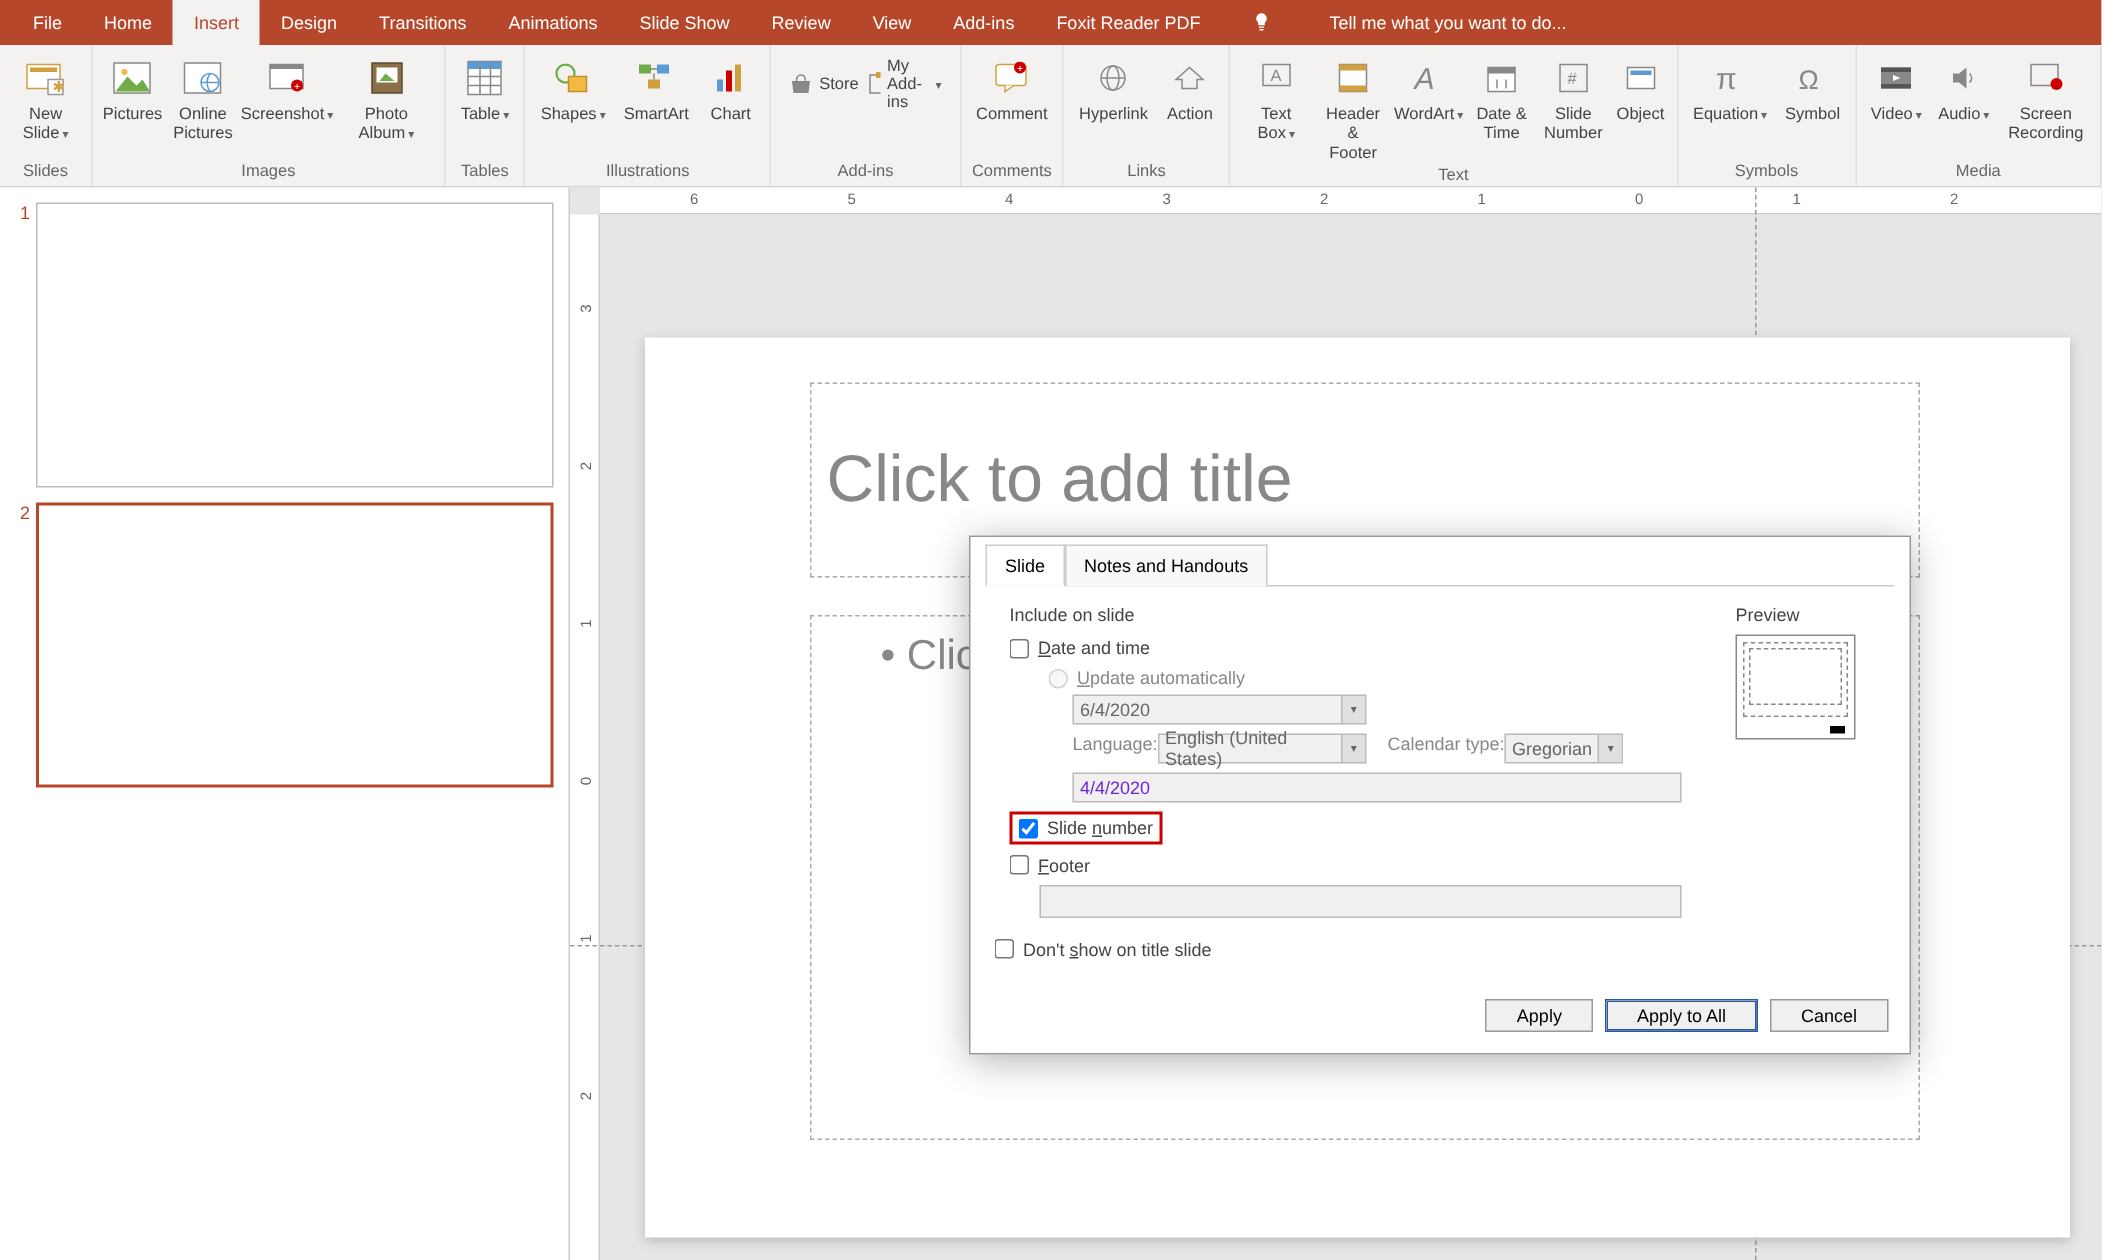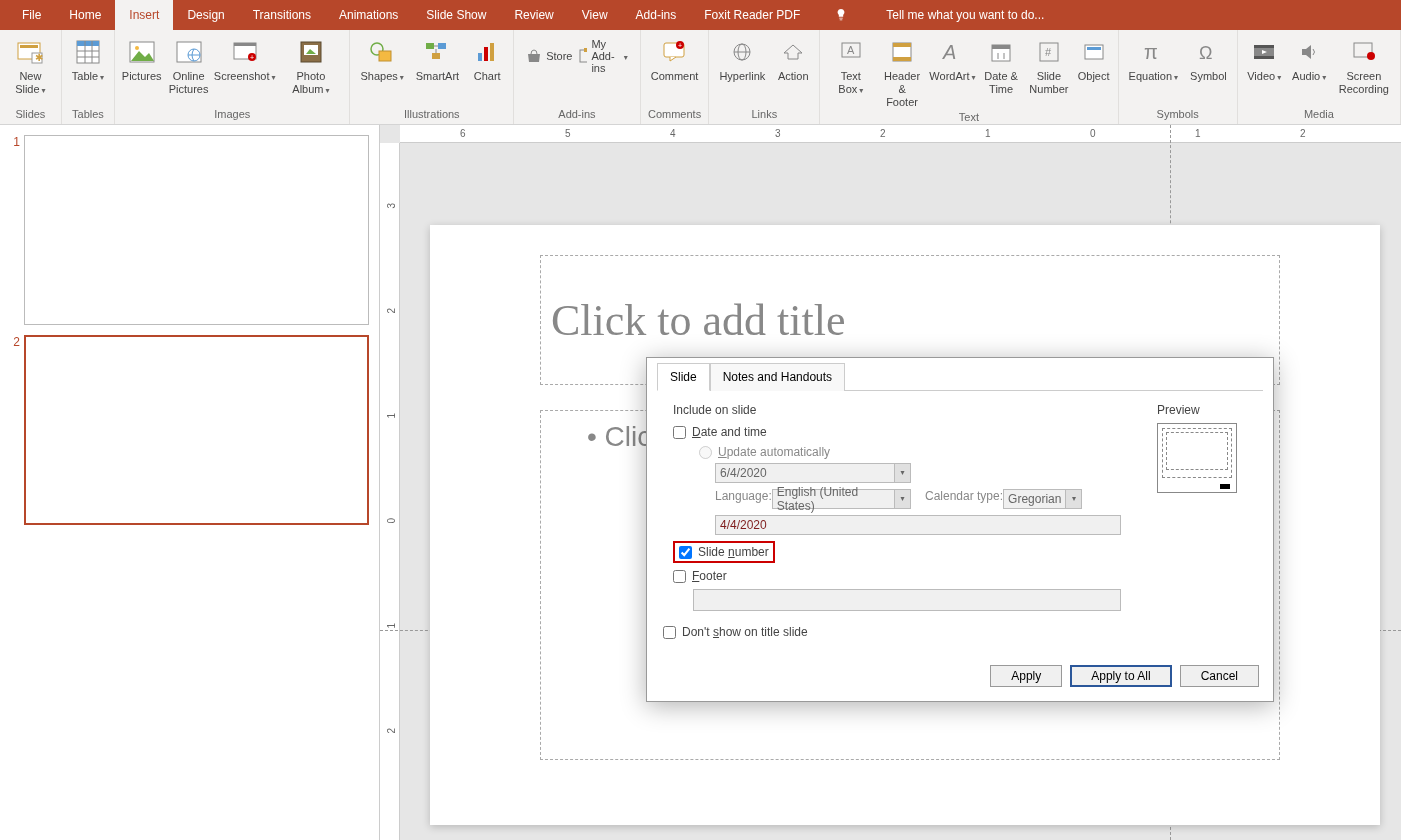--- a/index.html
+++ b/index.html
@@ -33,21 +33,21 @@
 .thumb { flex: 1; height: 190px; background: #fff; border: 1px solid #bbb; }
 .thumb.sel { border: 2px solid #b7472a; }
 
 .canvas-area { flex: 1; position: relative; background: #e6e6e6; }
 .hruler { position: absolute; top: 0; left: 20px; right: 0; height: 18px; background: #fff; border-bottom: 1px solid #ccc; font-size: 10px; color: #666; display: flex; align-items: center; }
 .hruler span { position: absolute; }
 .vruler { position: absolute; top: 18px; left: 0; width: 20px; bottom: 0; background: #fff; border-right: 1px solid #ccc; font-size: 10px; color: #666; }
 .vruler span { position: absolute; left: 6px; writing-mode: vertical-rl; transform: rotate(180deg); }
 .slide { position: absolute; left: 50px; top: 100px; width: 950px; height: 600px; background: #fff; box-shadow: 0 2px 8px rgba(0,0,0,0.2); }
 .title-ph { position: absolute; left: 110px; top: 30px; width: 740px; height: 130px; border: 1px dashed #aaa; display: flex; align-items: center; padding: 0 10px; cursor: text; }
-.title-ph span { font-size: 44px; color: #888; font-family: Liberation Serif, serif; }
+.title-ph span { font-size: 44px; color: #888; font-family: Liberation Sans, sans-serif; }
 .content-ph { position: absolute; left: 110px; top: 185px; width: 740px; height: 350px; border: 1px dashed #aaa; padding: 10px 20px; cursor: text; }
 .content-ph span { font-size: 28px; color: #888; margin-left: 26px; }
 .guide-h { position: absolute; left: 0; right: 0; border-top: 1px dashed #999; }
 .guide-v { position: absolute; top: 0; bottom: 0; border-left: 1px dashed #999; }
 
 
 .dialog { position: absolute; left: 646px; top: 357px; width: 628px; background: #fff; border: 1px solid #999; box-shadow: 0 4px 24px rgba(0,0,0,0.3); }
 .dlg-title { display: flex; align-items: center; justify-content: space-between; padding: 6px 8px 4px 12px; font-size: 12px; color: #444; }
 .dlg-title-icons { display: flex; gap: 18px; }
 .dlg-title-icons span { cursor: pointer; font-size: 14px; color: #666; }
@@ -60,21 +60,21 @@
 .chk-row { display: flex; align-items: center; font-size: 12px; color: #444; margin-bottom: 6px; }
 .chk-row input { margin-right: 6px; }
 .radio-row { display: flex; align-items: center; font-size: 12px; color: #888; margin-left: 26px; margin-bottom: 4px; }
 .radio-row input { margin-right: 6px; }
 .field-row { margin-left: 42px; margin-bottom: 6px; display: flex; gap: 14px; }
 .field { display: flex; flex-direction: row; }
 .field label { font-size: 12px; color: #888; margin-bottom: 2px; }
 .combo { display: flex; align-items: center; background: #f0f0f0; border: 1px solid #bbb; font-size: 12px; color: #666; height: 20px; }
 .combo span:first-child { flex: 1; padding: 0 4px; }
 .combo-btn { width: 16px; text-align: center; background: #e0e0e0; border-left: 1px solid #bbb; font-size: 8px; line-height: 18px; }
-.txt { background: #f0f0f0; border: 1px solid #bbb; font-size: 12px; color: #7f1d1d; height: 20px; padding: 0 4px; display: flex; align-items: center; }
+.txt { background: #f0f0f0; border: 1px solid #bbb; font-size: 12px; color: #6d28d9; height: 20px; padding: 0 4px; display: flex; align-items: center; }
 .highlight-red { border: 2px solid #c00; padding: 2px 4px; display: inline-flex; align-items: center; }
 .dlg-right { width: 100px; }
 .preview-title { font-size: 12px; color: #444; margin-bottom: 6px; }
 .preview-box { width: 80px; height: 70px; border: 1px solid #888; padding: 4px; position: relative; }
 .preview-inner { border: 1px dashed #888; width: 100%; height: 50px; }
 .preview-inner2 { border: 1px dashed #888; width: 90%; height: 38px; margin: 3px auto 0 auto; }
 .preview-pg { position: absolute; bottom: 3px; right: 6px; width: 10px; height: 5px; background: #000; }
 .dlg-buttons { display: flex; justify-content: flex-end; gap: 8px; padding: 10px 14px 14px 14px; }
 .dlg-btn { font-size: 12px; padding: 3px 20px; border: 1px solid #999; background: #f0f0f0; cursor: pointer; }
 .dlg-btn.default { border: 1px solid #2b579a; box-shadow: 0 0 0 1px #2b579a inset; }
@@ -118,82 +118,82 @@
           </div>
         <div class="btn-label"><span>New Slide</span><span class="drop"></span></div>
       </div>
     </div>
     <div class="group-label">Slides</div>
   </div>
 
   <div class="group">
     <div class="group-items">
       <div class="btn">
+          <div class="btn-icon">
+            <svg width="26" height="22">
+              <rect x="1" y="1" width="24" height="20" fill="#fff" stroke="#888"></rect>
+              <circle cx="8" cy="7" r="2" fill="#f4b942"></circle>
+              <path d="M2 20 L10 10 L16 16 L20 12 L25 20 Z" fill="#70ad47"></path>
+            </svg>
+          </div>
+          <div class="btn-label">Pictures</div>
+        </div>
+      <div class="btn">
+          <div class="btn-icon">
+            <svg width="26" height="22">
+              <rect x="1" y="1" width="24" height="20" fill="#fff" stroke="#888"></rect>
+              <circle cx="18" cy="14" r="6" fill="none" stroke="#5b9bd5"></circle>
+              <line x1="12" y1="14" x2="24" y2="14" stroke="#5b9bd5"></line>
+              <path d="M18 8 Q14 14 18 20" fill="none" stroke="#5b9bd5"></path>
+            </svg>
+          </div>
+          <div class="btn-label" style="max-width:44px">Online Pictures</div>
+        </div>
+      <div class="btn">
+          <div class="btn-icon">
+            <svg width="26" height="22">
+              <rect x="2" y="2" width="22" height="16" fill="#fff" stroke="#888"></rect>
+              <rect x="2" y="2" width="22" height="3" fill="#888"></rect>
+              <circle cx="20" cy="16" r="4" fill="#c00"></circle>
+              <text x="18" y="19" font-size="7" fill="#fff">+</text>
+            </svg>
+          </div>
+          <div class="btn-label"><span>Screenshot</span><span class="drop"></span></div>
+        </div>
+      <div class="btn">
+          <div class="btn-icon">
+            <svg width="26" height="22">
+              <rect x="3" y="1" width="20" height="20" fill="#8b6f47" stroke="#5a4a30"></rect>
+              <rect x="6" y="4" width="14" height="10" fill="#fff"></rect>
+              <path d="M8 13 L12 8 L18 13 Z" fill="#70ad47"></path>
+            </svg>
+          </div>
+          <div class="btn-label"><span>Photo Album</span><span class="drop"></span></div>
+        </div>
+    </div>
+    <div class="group-label">Images</div>
+  </div>
+
+  <div class="group">
+    <div class="group-items">
+      <div class="btn">
         <div class="btn-icon">
             <svg width="26" height="26">
               <rect x="2" y="2" width="22" height="22" fill="#fff" stroke="#888"></rect>
               <rect x="2" y="2" width="22" height="5" fill="#5b9bd5"></rect>
               <line x1="2" y1="12" x2="24" y2="12" stroke="#888"></line>
               <line x1="2" y1="18" x2="24" y2="18" stroke="#888"></line>
               <line x1="10" y1="2" x2="10" y2="24" stroke="#888"></line>
               <line x1="17" y1="2" x2="17" y2="24" stroke="#888"></line>
             </svg>
           </div>
         <div class="btn-label"><span>Table</span><span class="drop"></span></div>
       </div>
     </div>
     <div class="group-label">Tables</div>
-  </div>
-
-  <div class="group">
-    <div class="group-items">
-      <div class="btn">
-          <div class="btn-icon">
-            <svg width="26" height="22">
-              <rect x="1" y="1" width="24" height="20" fill="#fff" stroke="#888"></rect>
-              <circle cx="8" cy="7" r="2" fill="#f4b942"></circle>
-              <path d="M2 20 L10 10 L16 16 L20 12 L25 20 Z" fill="#70ad47"></path>
-            </svg>
-          </div>
-          <div class="btn-label">Pictures</div>
-        </div>
-      <div class="btn">
-          <div class="btn-icon">
-            <svg width="26" height="22">
-              <rect x="1" y="1" width="24" height="20" fill="#fff" stroke="#888"></rect>
-              <circle cx="18" cy="14" r="6" fill="none" stroke="#5b9bd5"></circle>
-              <line x1="12" y1="14" x2="24" y2="14" stroke="#5b9bd5"></line>
-              <path d="M18 8 Q14 14 18 20" fill="none" stroke="#5b9bd5"></path>
-            </svg>
-          </div>
-          <div class="btn-label" style="max-width:44px">Online Pictures</div>
-        </div>
-      <div class="btn">
-          <div class="btn-icon">
-            <svg width="26" height="22">
-              <rect x="2" y="2" width="22" height="16" fill="#fff" stroke="#888"></rect>
-              <rect x="2" y="2" width="22" height="3" fill="#888"></rect>
-              <circle cx="20" cy="16" r="4" fill="#c00"></circle>
-              <text x="18" y="19" font-size="7" fill="#fff">+</text>
-            </svg>
-          </div>
-          <div class="btn-label"><span>Screenshot</span><span class="drop"></span></div>
-        </div>
-      <div class="btn">
-          <div class="btn-icon">
-            <svg width="26" height="22">
-              <rect x="3" y="1" width="20" height="20" fill="#8b6f47" stroke="#5a4a30"></rect>
-              <rect x="6" y="4" width="14" height="10" fill="#fff"></rect>
-              <path d="M8 13 L12 8 L18 13 Z" fill="#70ad47"></path>
-            </svg>
-          </div>
-          <div class="btn-label"><span>Photo Album</span><span class="drop"></span></div>
-        </div>
-    </div>
-    <div class="group-label">Images</div>
   </div>
 
   <div class="group">
     <div class="group-items">
       <div class="btn">
           <div class="btn-icon">
             <svg width="26" height="22">
               <circle cx="8" cy="8" r="6" fill="none" stroke="#70ad47" stroke-width="1.5"></circle>
               <rect x="10" y="10" width="12" height="10" fill="#f4b942" stroke="#c09030"></rect>
             </svg>

